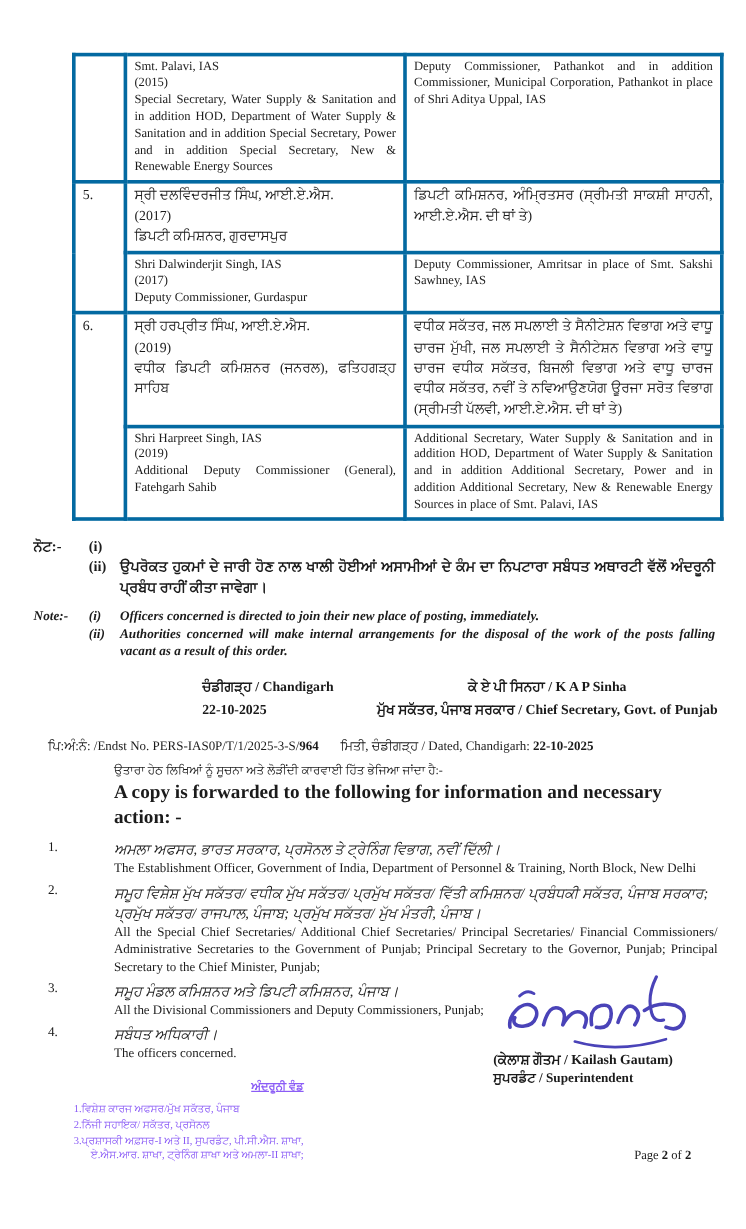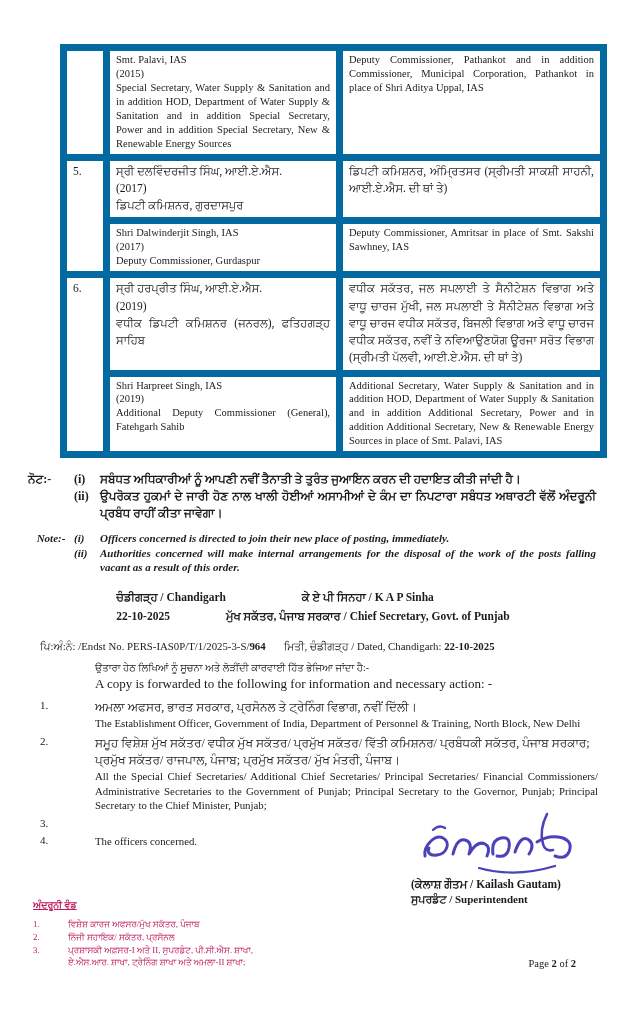--- a/index.html
+++ b/index.html
@@ -2,70 +2,70 @@
 <html><head>
 <meta charset="utf-8">
 <style>
   * { margin: 0; padding: 0; box-sizing: border-box; }
   html, body { width: 622px; height: 1024px; overflow: hidden; background: #ffffff; }
   body { font-family: "Liberation Serif", serif; color: #1b1b1b; }
   .page { position: relative; width: 622px; height: 1024px; padding: 44px 22px 0 28px; }
 
   
   table.transfer { border-collapse: collapse; margin-left: 32px; width: 540px; table-layout: fixed; }
-  table.transfer td { border: 7px solid #0369a1; vertical-align: top; padding: 2px 6px 3px 6px; }
+  table.transfer td { border: 3px solid #0369a1; vertical-align: top; padding: 2px 6px 3px 6px; }
   td.sn { width: 43px; text-align: left; padding-left: 10px; font-size: 11px; }
   td.officer { width: 233px; }
   td.posting { width: 264px; }
   tr.en td { font-size: 10.5px; line-height: 1.33; }
   tr.pa td { font-size: 11.5px; line-height: 1.5; }
   td.officer { white-space: pre-line; text-align: justify; }
   td.posting { text-align: justify; }
 
   
   .notes { margin-top: 13px; }
   .note-row { display: flex; }
   .note-label { width: 46px; flex: 0 0 46px; font-weight: bold; }
   .note-num { width: 26px; flex: 0 0 26px; font-weight: bold; }
   .note-text { flex: 1; text-align: justify; padding-right: 4px; }
   .pa-note { font-size: 12px; line-height: 1.42; font-weight: bold; }
   .en-note { margin-top: 9px; font-size: 11px; line-height: 1.3; font-style: italic; font-weight: bold; }
-  .en-note .note-label { font-style: italic; text-align: center; }
-
-  
-  .sig-head { display: flex; justify-content: center; margin-top: 14px; }
+  .en-note .note-label { font-style: italic; }
+
+  
+  .sig-head { display: flex; justify-content: flex-end; margin-top: 14px; }
   .place-block { font-weight: bold; font-size: 11.5px; line-height: 1.6; }
-  .signatory-block { text-align: center; font-weight: bold; font-size: 11.5px; line-height: 1.6; margin-right: 2px; }
+  .signatory-block { text-align: center; font-weight: bold; font-size: 11.5px; line-height: 1.6; margin-right: 2px; margin-left: 36px; }
 
   
   .endst { margin-top: 15px; margin-left: 12px; font-size: 10.8px; }
   .endst .b { font-weight: bold; }
   .endst .gap { display: inline-block; width: 18px; }
 
   
   .forward { margin-top: 8px; margin-left: 67px; }
   .forward .pa { font-size: 10px; line-height: 1.35; }
-  .forward .en { font-size: 13px; line-height: 1.35; }
+  .forward .en { font-size: 16px; line-height: 1.35; font-weight: bold; }
 
   
   .recipients { margin-top: 7px; }
   .rec-row { display: flex; margin-bottom: 5px; }
   .rec-num { width: 67px; flex: 0 0 67px; font-size: 11px; padding-left: 12px; }
   .rec-body { flex: 1; padding-right: 2px; }
-  .rec-body .pa { font-size: 12px; line-height: 1.42; }
+  .rec-body .pa { font-size: 12px; line-height: 1.42; font-style: italic; }
   .rec-body .en { font-size: 10.8px; line-height: 1.32; text-align: justify; }
 
   
   .signature { position: absolute; top: 808px; right: 26px; width: 185px; text-align: left; }
   .sig-ink { display: block; margin: 0 auto -4px auto; }
   .sig-name { font-weight: bold; font-size: 11.5px; line-height: 1.45; }
   .sig-title { font-weight: bold; font-size: 11px; }
 
   
-  .internal { position: absolute; left: 33px; top: 900px; color: #be185d; }
+  .internal { position: absolute; left: 33px; top: 900px; color: #8b5cf6; text-align: right; }
   .internal .heading { font-size: 9.5px; font-weight: bold; text-decoration: underline; margin-bottom: 7px; }
   .int-row { display: flex; font-size: 8.8px; line-height: 1.45; }
   .int-num { width: 35px; flex: 0 0 35px; }
   .int-text { white-space: pre-line; }
 
   
   .page-footer { position: absolute; top: 958px; right: 46px; font-size: 10.5px; }
   .page-footer .b { font-weight: bold; }
 </style>
 </head>
@@ -109,21 +109,20 @@
       <td class="posting">Additional Secretary, Water Supply &amp; Sanitation and in addition HOD, Department of Water Supply &amp; Sanitation and in addition Additional Secretary, Power and in addition Additional Secretary, New &amp; Renewable Energy Sources in place of Smt. Palavi, IAS</td>
     </tr>
   </tbody>
     </table>
 
   <div class="notes">
     <div class="pa-note">
       <div class="note-row">
         <span class="note-label">ਨੋਟ:-</span>
         <span class="note-num">(i)</span>
-        <span class="note-text">ਸਬੰਧਤ ਅਧਿਕਾਰੀਆਂ ਨੂੰ ਆਪਣੀ ਨਵੀਂ ਤੈਨਾਤੀ ਤੇ ਤੁਰੰਤ ਜੁਆਇਨ ਕਰਨ ਦੀ ਹਦਾਇਤ ਕੀਤੀ ਜਾਂਦੀ ਹੈ।</span>
       </div>
       <div class="note-row">
         <span class="note-label"></span>
         <span class="note-num">(ii)</span>
         <span class="note-text">ਉਪਰੋਕਤ ਹੁਕਮਾਂ ਦੇ ਜਾਰੀ ਹੋਣ ਨਾਲ ਖਾਲੀ ਹੋਈਆਂ ਅਸਾਮੀਆਂ ਦੇ ਕੰਮ ਦਾ ਨਿਪਟਾਰਾ ਸਬੰਧਤ ਅਥਾਰਟੀ ਵੱਲੋਂ ਅੰਦਰੂਨੀ ਪ੍ਰਬੰਧ ਰਾਹੀਂ ਕੀਤਾ ਜਾਵੇਗਾ।</span>
       </div>
     </div>
     <div class="en-note">
       <div class="note-row">
         <span class="note-label">Note:-</span>
@@ -168,24 +167,29 @@
     </div>
     <div class="rec-row">
       <span class="rec-num">2.</span>
       <span class="rec-body">
         <span class="pa" style="display:block">ਸਮੂਹ ਵਿਸ਼ੇਸ਼ ਮੁੱਖ ਸਕੱਤਰ/ ਵਧੀਕ ਮੁੱਖ ਸਕੱਤਰ/ ਪ੍ਰਮੁੱਖ ਸਕੱਤਰ/ ਵਿੱਤੀ ਕਮਿਸ਼ਨਰ/ ਪ੍ਰਬੰਧਕੀ ਸਕੱਤਰ, ਪੰਜਾਬ ਸਰਕਾਰ;  ਪ੍ਰਮੁੱਖ ਸਕੱਤਰ/ ਰਾਜਪਾਲ, ਪੰਜਾਬ; ਪ੍ਰਮੁੱਖ ਸਕੱਤਰ/ ਮੁੱਖ ਮੰਤਰੀ, ਪੰਜਾਬ।</span>
         <span class="en" style="display:block">All the Special Chief Secretaries/ Additional Chief Secretaries/ Principal Secretaries/ Financial Commissioners/ Administrative Secretaries to the Government of Punjab;  Principal Secretary to the Governor, Punjab;   Principal Secretary to the Chief Minister, Punjab;</span>
       </span>
     </div>
     <div class="rec-row">
       <span class="rec-num">3.</span>
+      <span class="rec-body">
+        <span class="pa" style="display:block">ਸਮੂਹ ਮੰਡਲ ਕਮਿਸ਼ਨਰ ਅਤੇ ਡਿਪਟੀ ਕਮਿਸ਼ਨਰ, ਪੰਜਾਬ।</span>
+        <span class="en" style="display:block">All the Divisional Commissioners and Deputy Commissioners, Punjab;</span>
+      </span>
     </div>
     <div class="rec-row">
       <span class="rec-num">4.</span>
       <span class="rec-body">
+        <span class="pa" style="display:block">ਸਬੰਧਤ ਅਧਿਕਾਰੀ।</span>
         <span class="en" style="display:block">The officers concerned.</span>
       </span>
     </div>
   </div>
 
   <div class="signature">
     <svg class="sig-ink" width="170" height="72" viewBox="0 0 170 72">
       <g fill="none" stroke="#4a43b8" stroke-width="3" stroke-linecap="round" stroke-linejoin="round">
         <path d="M6,48 C4,38 16,26 24,30 C32,34 28,46 18,47 C10,48 8,44 10,40"></path>
         <path d="M14,22 q6,-6 12,-2" stroke-width="2.4"></path>

